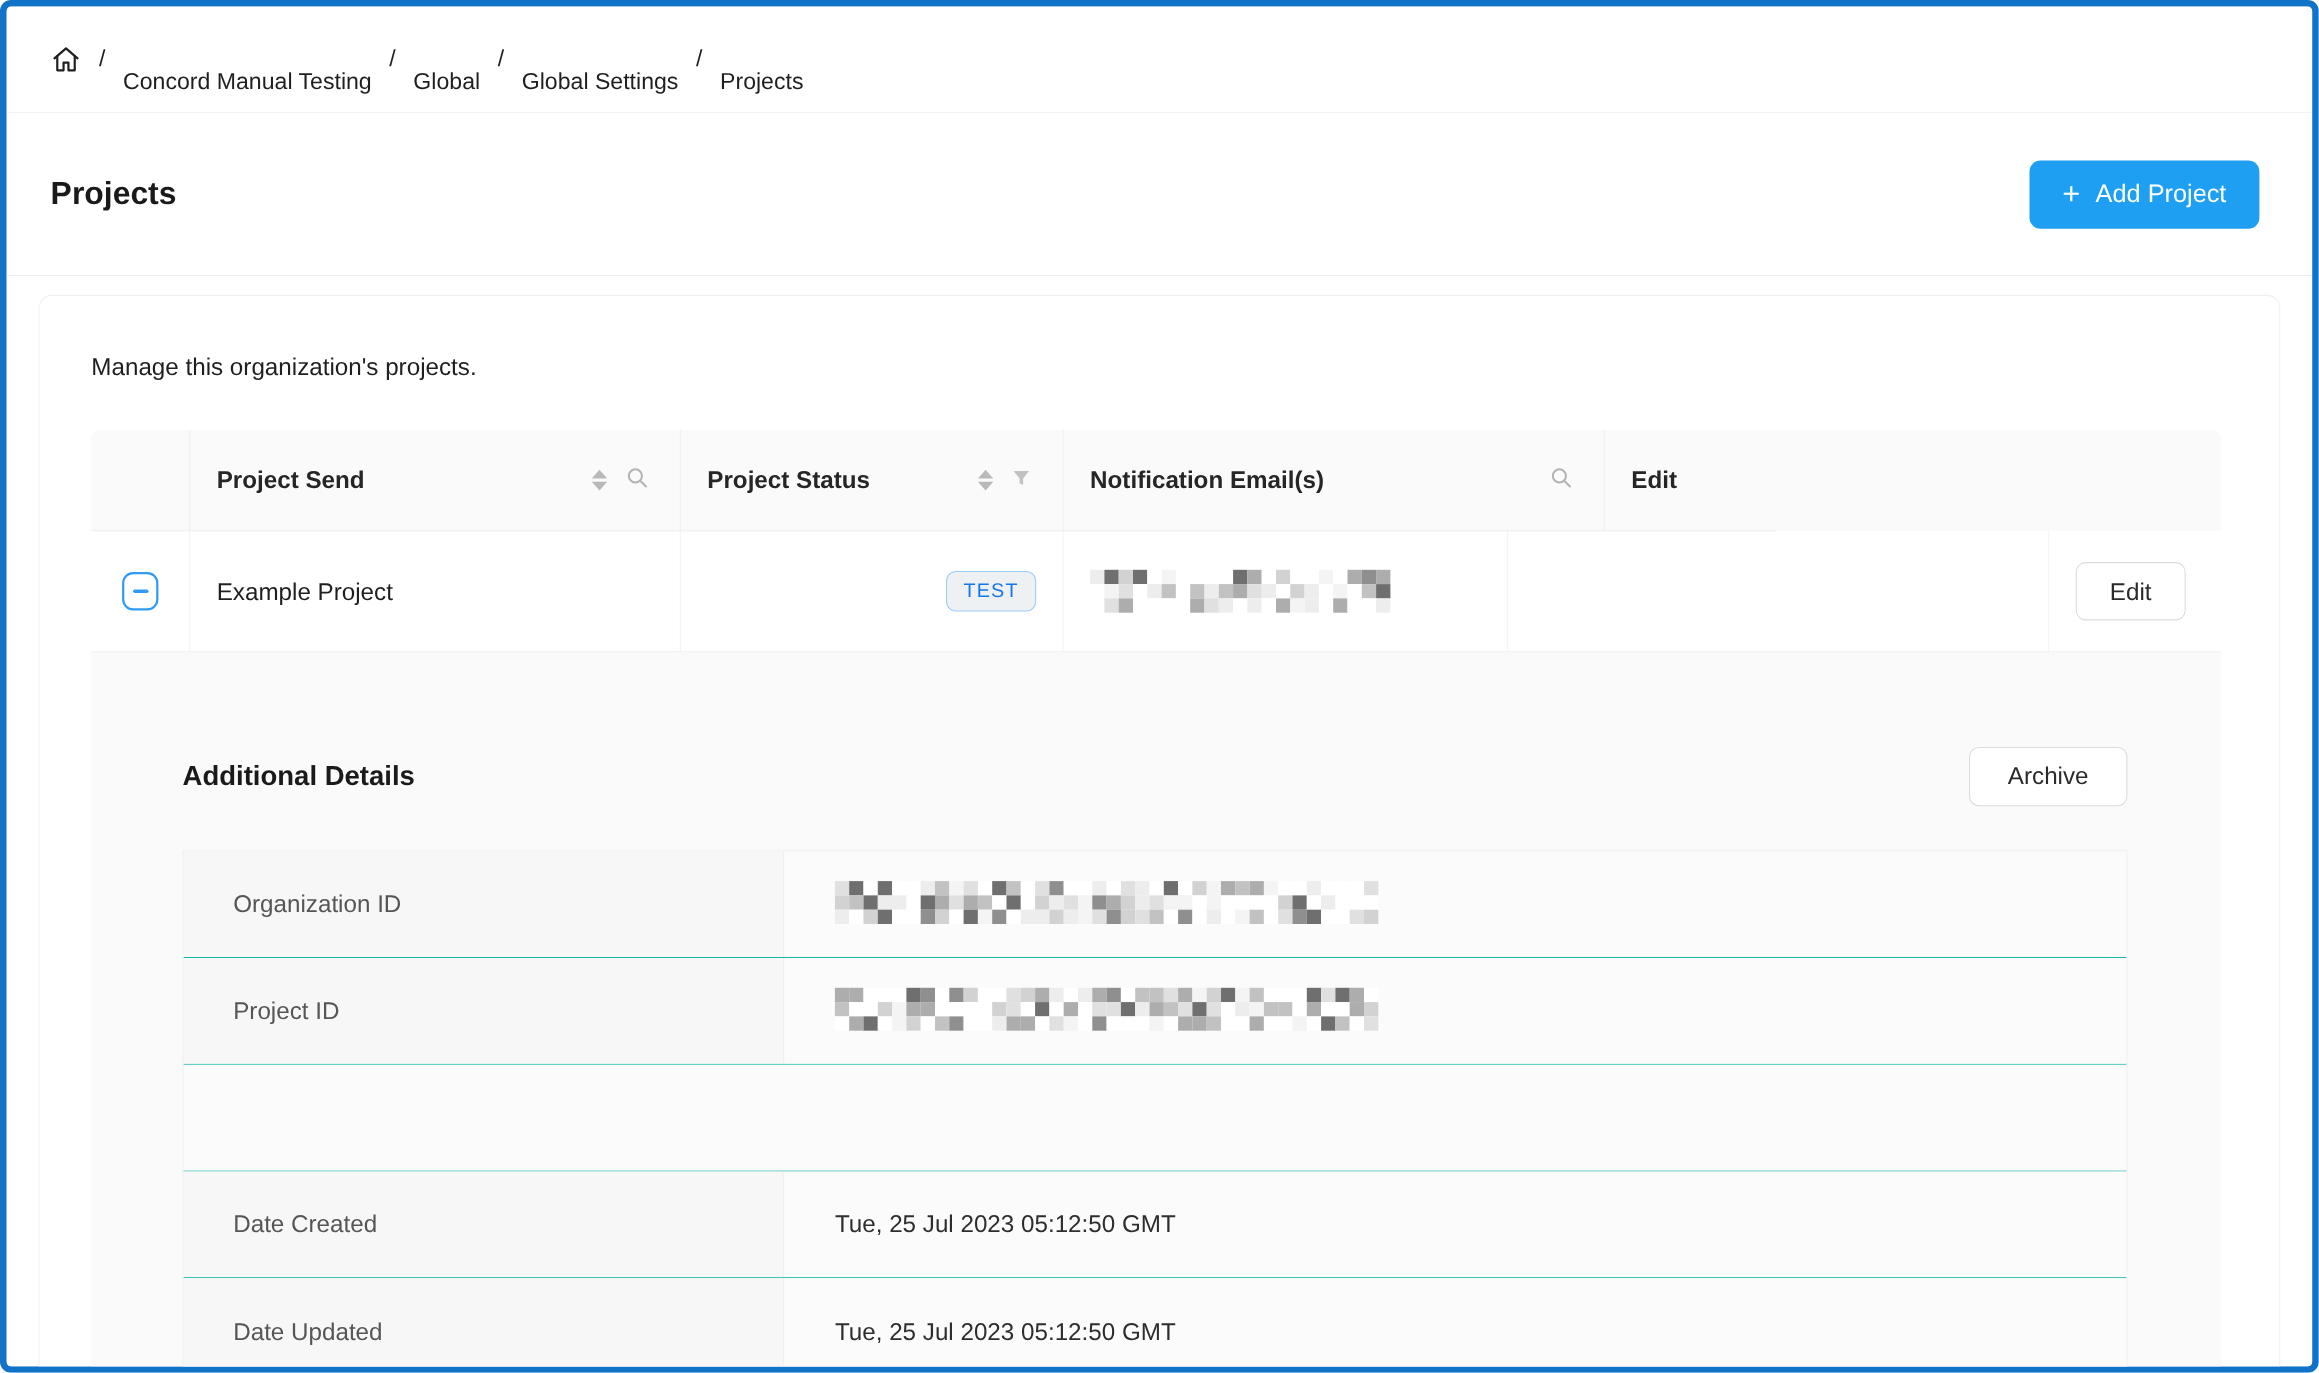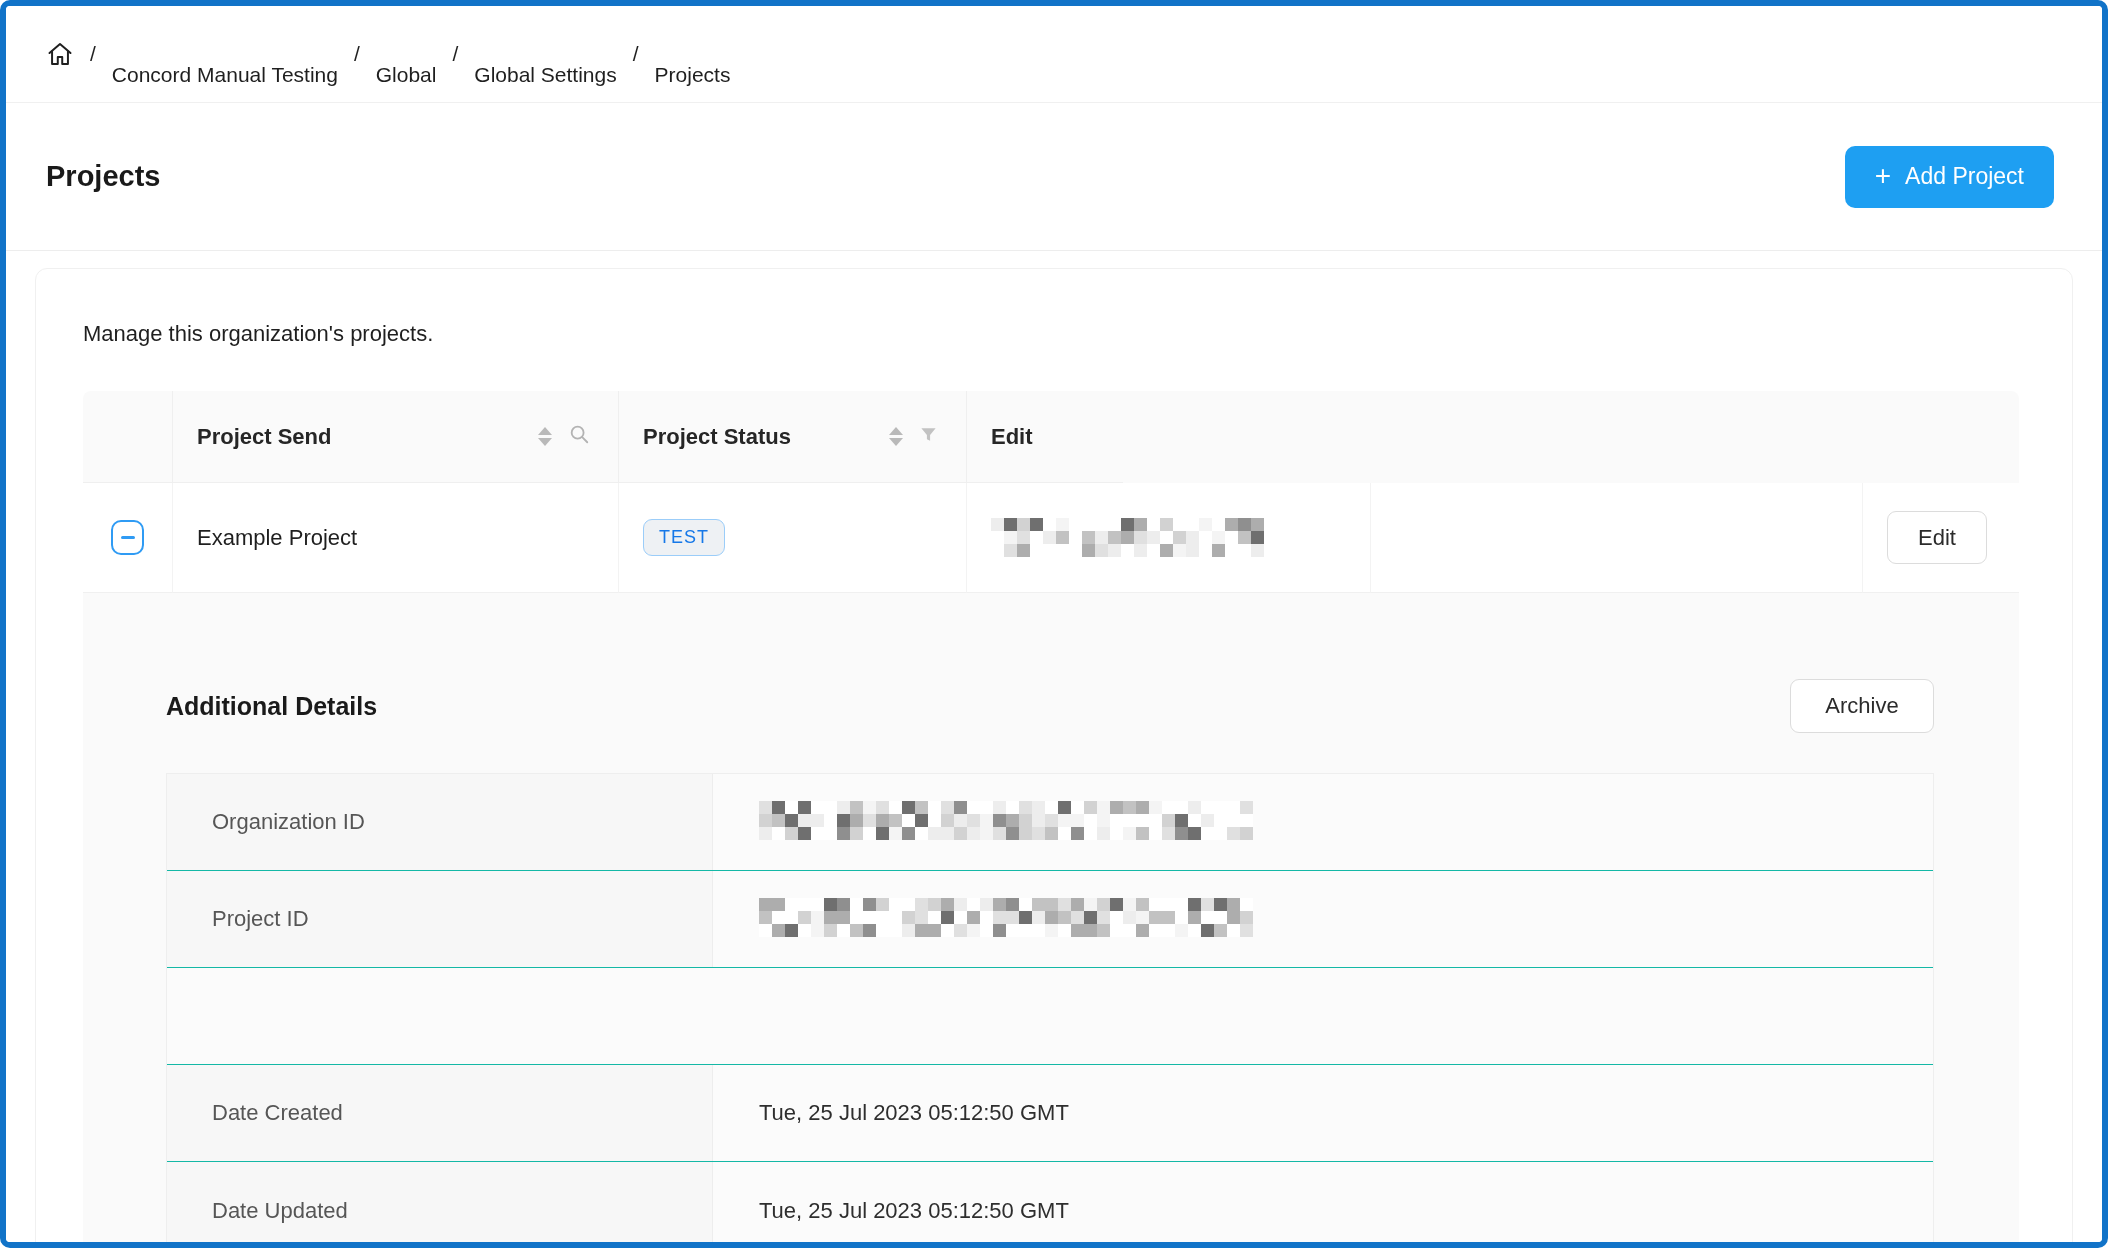--- a/index.html
+++ b/index.html
@@ -60,21 +60,21 @@
   }
   .t-head .cell:last-child,.t-row .cell:last-child{border-right:none;}
   .t-head .icons{margin-left:auto;display:flex;align-items:center;gap:16px;padding-right:8px;}
   .t-row{display:flex;height:110px;background:#fff;}
   .t-row .cell{
     display:flex;align-items:center;font-size:22px;color:#1f1f1f;
     border-right:1px solid #f3f3f3;border-bottom:1px solid #f0f0f0;padding:0 24px;
   }
   .c-expand{width:90px;justify-content:center;}
   .c-name{width:446px;}
-  .c-status{width:348px;}
+  .c-status{width:348px;justify-content:flex-end;}
   .c-send{width:404px;}
   .c-notif{width:492px;}
   .c-edit{width:156px;}
 
   .sorter{display:flex;flex-direction:column;gap:3px;cursor:pointer;}
   .sorter i{width:0;height:0;border-left:7px solid transparent;border-right:7px solid transparent;display:block;}
   .sorter .up{border-bottom:8px solid #b9b9b9;}
   .sorter .down{border-top:8px solid #b9b9b9;}
 
   .expand-btn{
@@ -182,20 +182,31 @@
                   <i class="up"></i>
                   <i class="down"></i>
                 </span>
               <span>
                 <svg width="19" height="19" viewBox="0 0 24 24" fill="#c2c2c2">
                     <path d="M3 4h18l-7 8.5V20l-4-2v-5.5z"></path>
                   </svg>
               </span>
             </span>
           </div>
+          <div class="cell c-notif">
+            <span>Notification Email(s)</span>
+            <span class="icons">
+              <span>
+                <svg width="22" height="22" viewBox="0 0 24 24" fill="none" stroke="#b3b3b3" stroke-width="2">
+                    <circle cx="10.5" cy="10.5" r="6.5"></circle>
+                    <path d="M15.5 15.5 21 21" stroke-linecap="round"></path>
+                  </svg>
+              </span>
+            </span>
+          </div>
           <div class="cell c-edit">
             <span>Edit</span>
           </div>
         </div>
 
         <div class="t-row">
           <div class="cell c-expand">
             <button class="expand-btn">
               <span class="minus"></span>
             </button>

